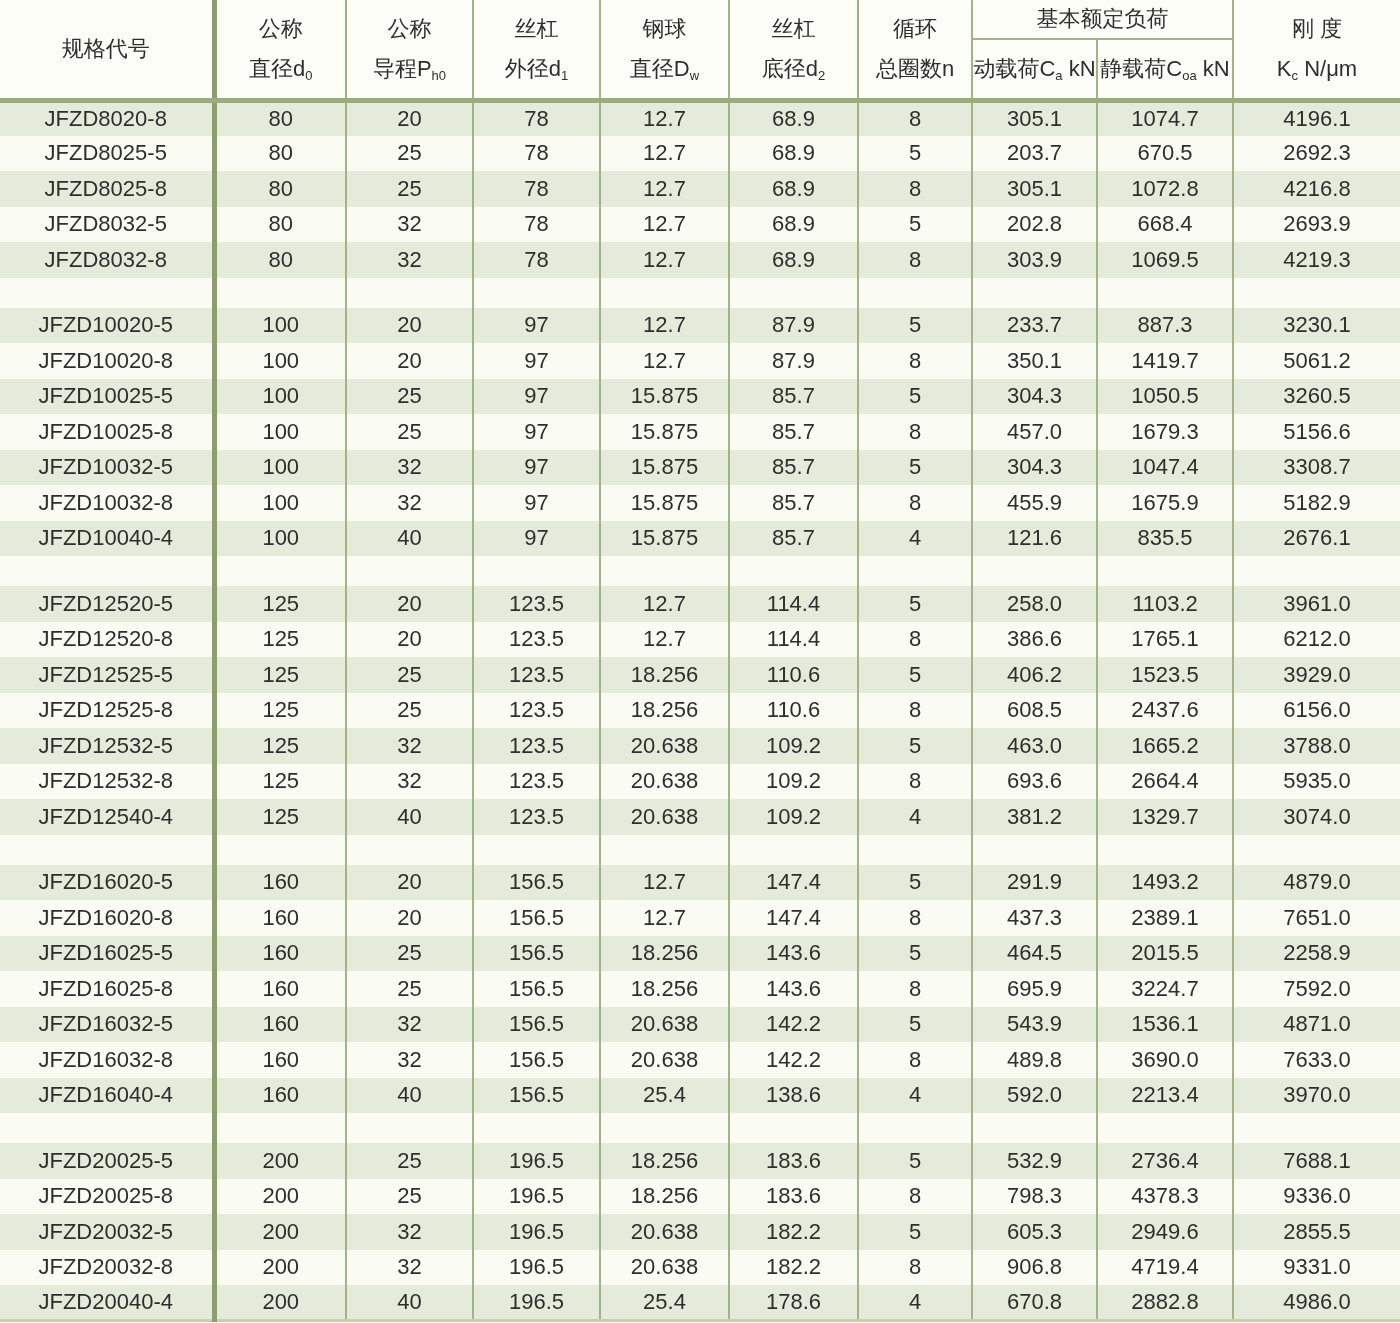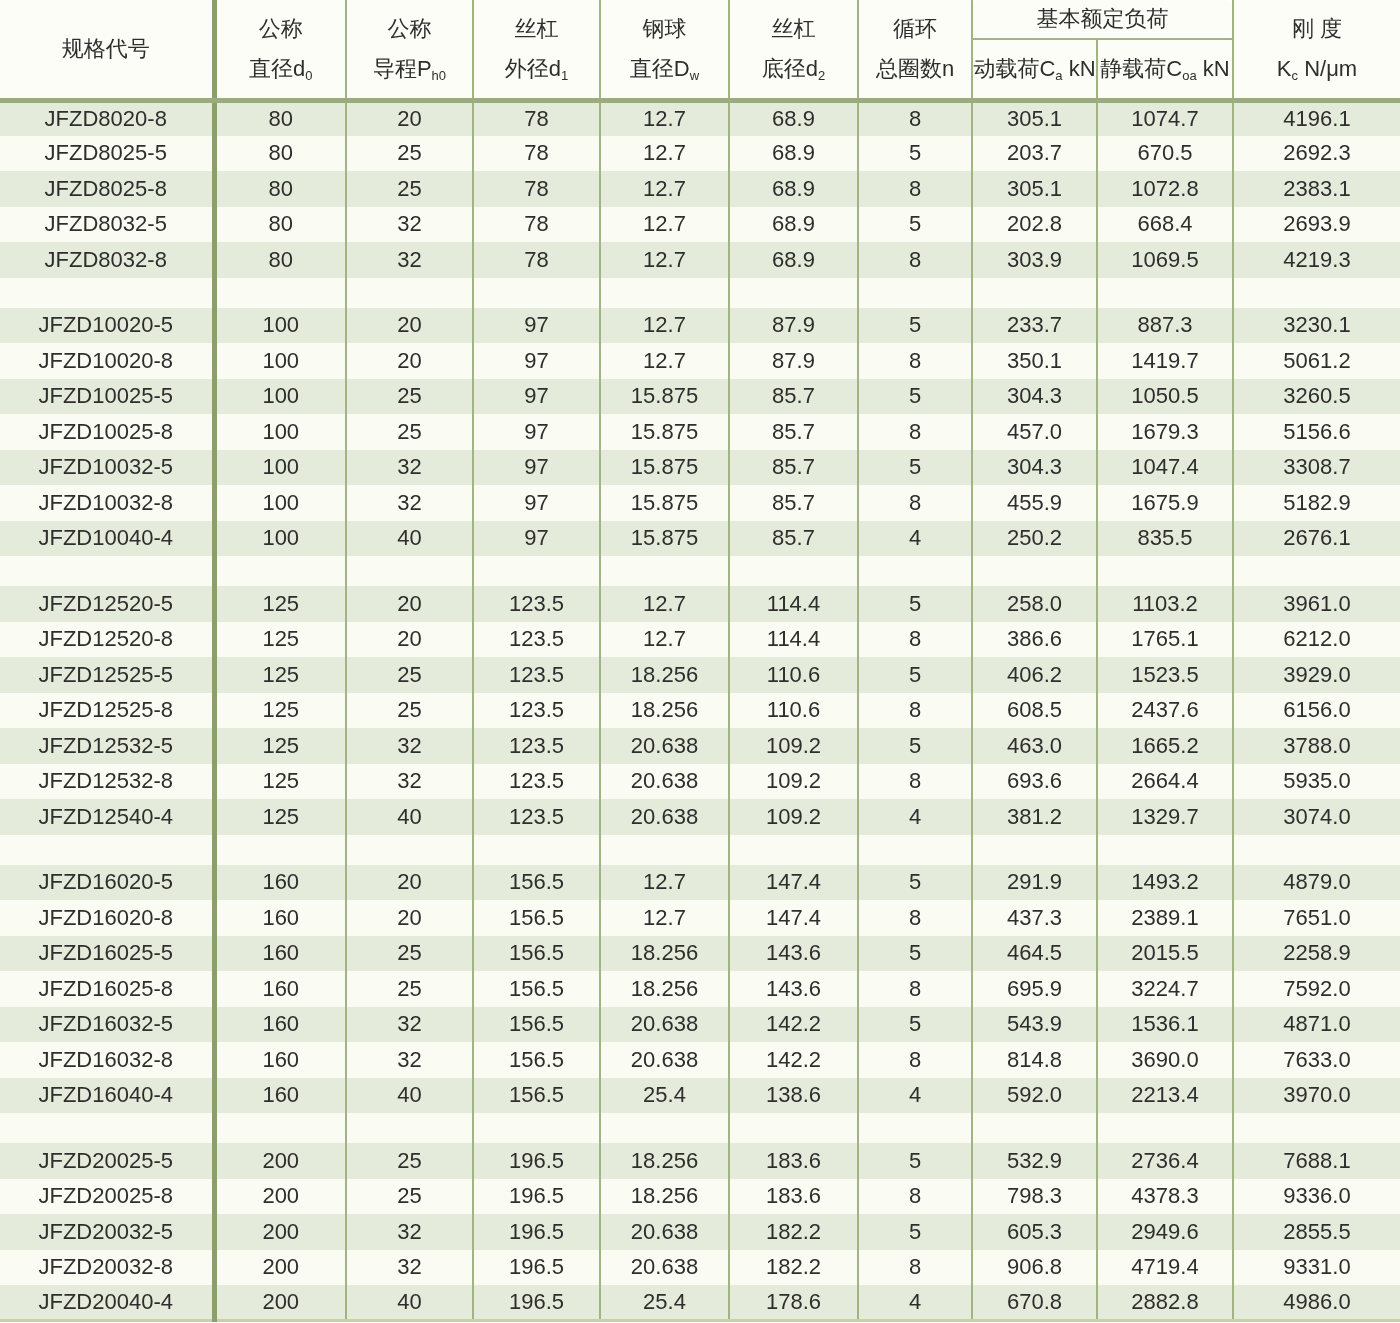--- a/index.html
+++ b/index.html
@@ -135,21 +135,21 @@
       <tr class="g">
         <td class="col-code">JFZD8025-8</td>
         <td>80</td>
         <td>25</td>
         <td>78</td>
         <td>12.7</td>
         <td>68.9</td>
         <td>8</td>
         <td>305.1</td>
         <td>1072.8</td>
-        <td>2383.1</td>
+        <td>4216.8</td>
       </tr>
       <tr class="w">
         <td class="col-code">JFZD8032-5</td>
         <td>80</td>
         <td>32</td>
         <td>78</td>
         <td>12.7</td>
         <td>68.9</td>
         <td>5</td>
         <td>202.8</td>
@@ -253,21 +253,21 @@
         <td>5182.9</td>
       </tr>
       <tr class="g">
         <td class="col-code">JFZD10040-4</td>
         <td>100</td>
         <td>40</td>
         <td>97</td>
         <td>15.875</td>
         <td>85.7</td>
         <td>4</td>
-        <td>250.2</td>
+        <td>121.6</td>
         <td>835.5</td>
         <td>2676.1</td>
       </tr>
       <tr class="spacer">
         <td class="col-code"></td>
         <td></td>
         <td></td>
         <td></td>
         <td></td>
         <td></td>
@@ -433,21 +433,21 @@
         <td>4871.0</td>
       </tr>
       <tr class="w">
         <td class="col-code">JFZD16032-8</td>
         <td>160</td>
         <td>32</td>
         <td>156.5</td>
         <td>20.638</td>
         <td>142.2</td>
         <td>8</td>
-        <td>814.8</td>
+        <td>489.8</td>
         <td>3690.0</td>
         <td>7633.0</td>
       </tr>
       <tr class="g">
         <td class="col-code">JFZD16040-4</td>
         <td>160</td>
         <td>40</td>
         <td>156.5</td>
         <td>25.4</td>
         <td>138.6</td>

